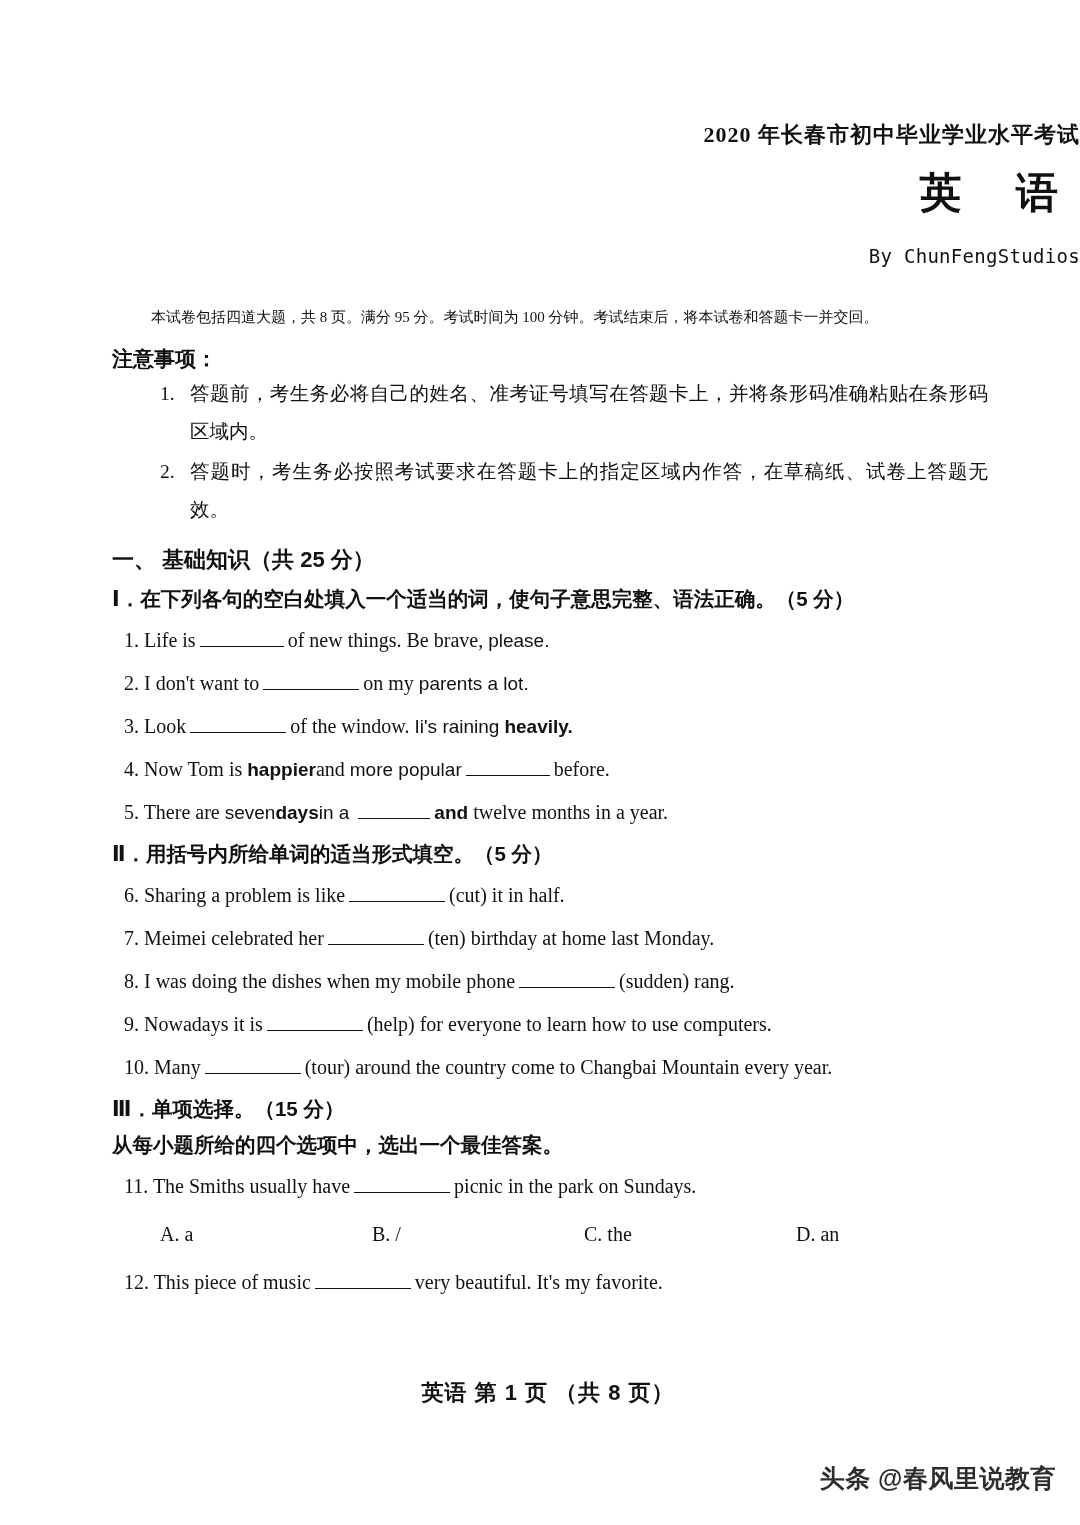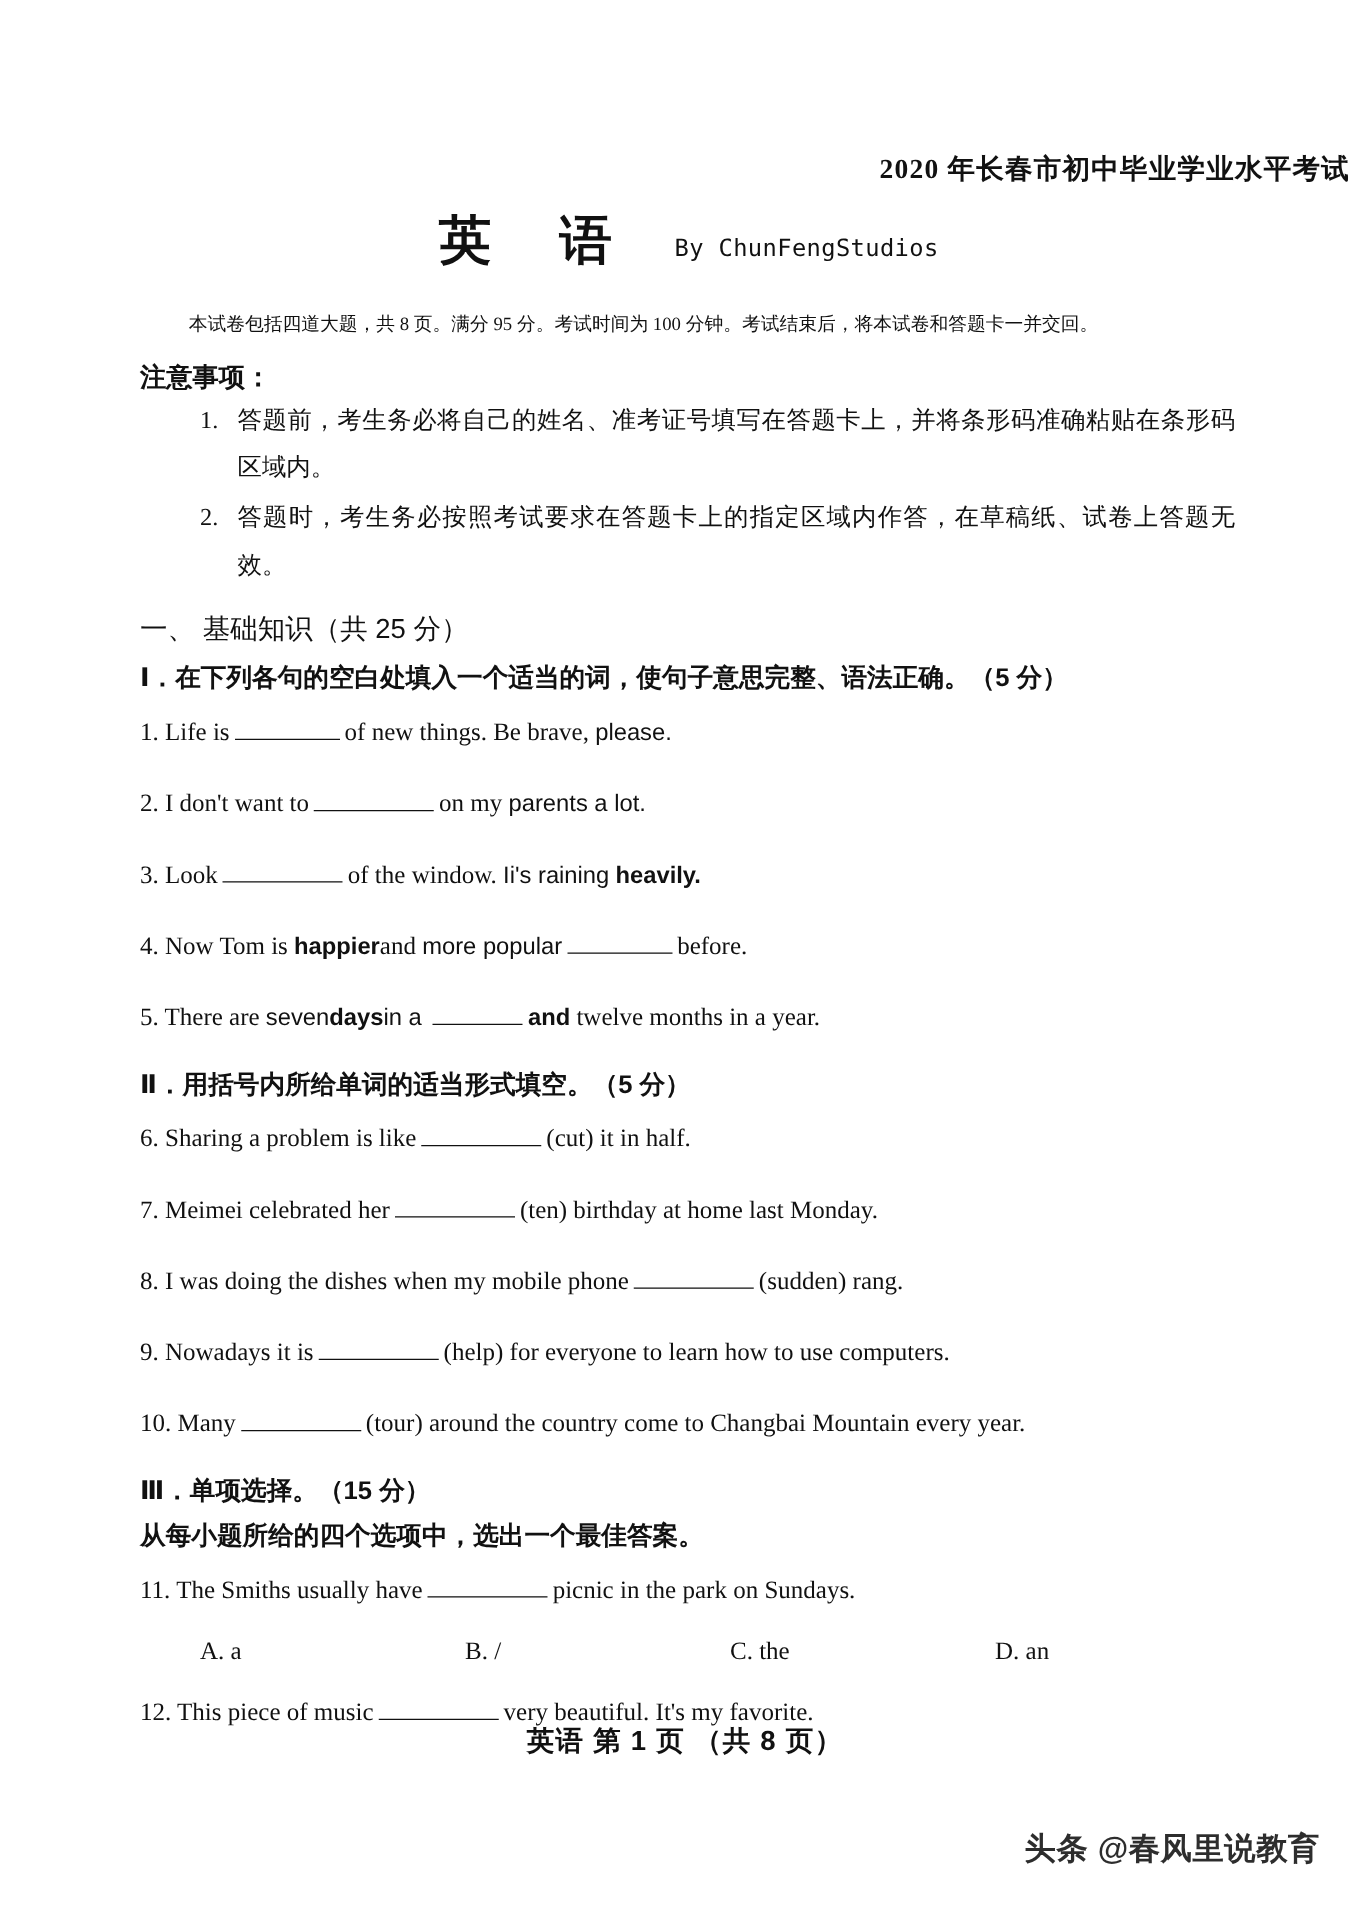--- a/index.html
+++ b/index.html
@@ -34,20 +34,21 @@
     font-family: "Liberation Serif", "DejaVu Serif", serif;
     padding-left: 42px;
   }
 
   .subject-row {
     display: flex;
     align-items: flex-end;
     justify-content: center;
     margin-top: 22px;
     gap: 28px;
+    flex-direction: column;
   }
   .subject-title {
     font-size: 42px;
     font-weight: 700;
     letter-spacing: 22px;
     text-indent: 22px;
     line-height: 1.1;
     font-family: "Liberation Serif", "DejaVu Serif", serif;
   }
   .byline {
@@ -96,43 +97,43 @@
     flex: 0 0 auto;
     width: 30px;
   }
   .notice-text {
     flex: 1 1 auto;
     text-align: justify;
   }
 
   .section-heading {
     font-size: 22px;
-    font-weight: 400;
+    font-weight: 700;
     margin: 16px 0 0 0;
     font-family: "Liberation Sans", "DejaVu Sans", sans-serif;
   }
 
   .sub-heading {
     font-size: 20.5px;
     font-weight: 700;
     margin: 10px 0 2px 0;
     font-family: "Liberation Sans", "DejaVu Sans", sans-serif;
   }
 
   .directive {
     font-size: 20.5px;
     font-weight: 700;
     margin: 8px 0 2px 0;
     font-family: "Liberation Sans", "DejaVu Sans", sans-serif;
   }
 
   .question {
     font-size: 20px;
-    line-height: 57px;
-    margin: 0;
+    line-height: 31px;
+    margin: 12px;
     white-space: normal;
     font-family: "Liberation Serif", "DejaVu Serif", serif;
   }
 
   .blank {
     display: inline-block;
     border-bottom: 1.5px solid #111;
     vertical-align: baseline;
     margin: 0 4px;
   }

